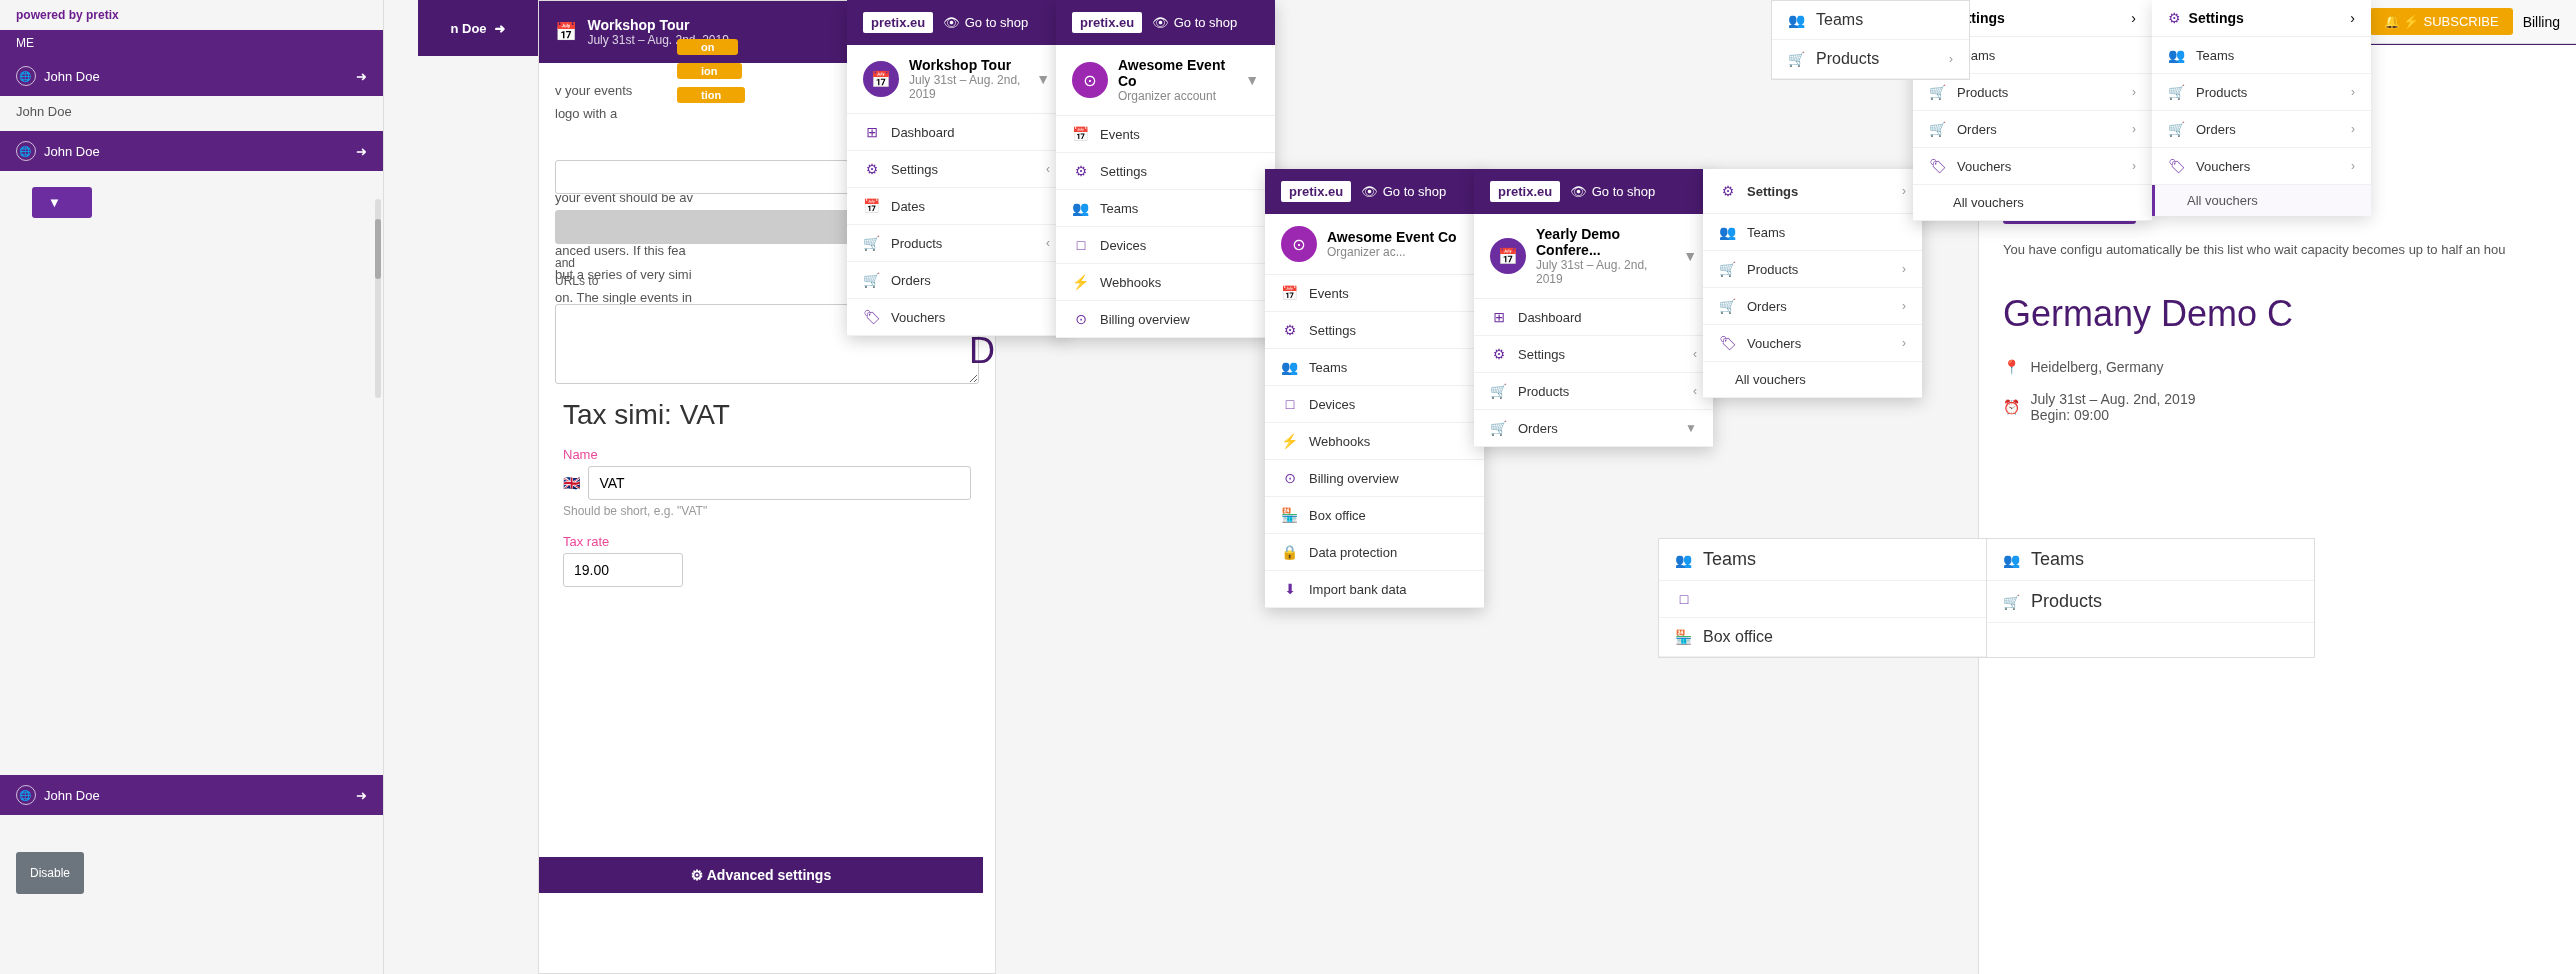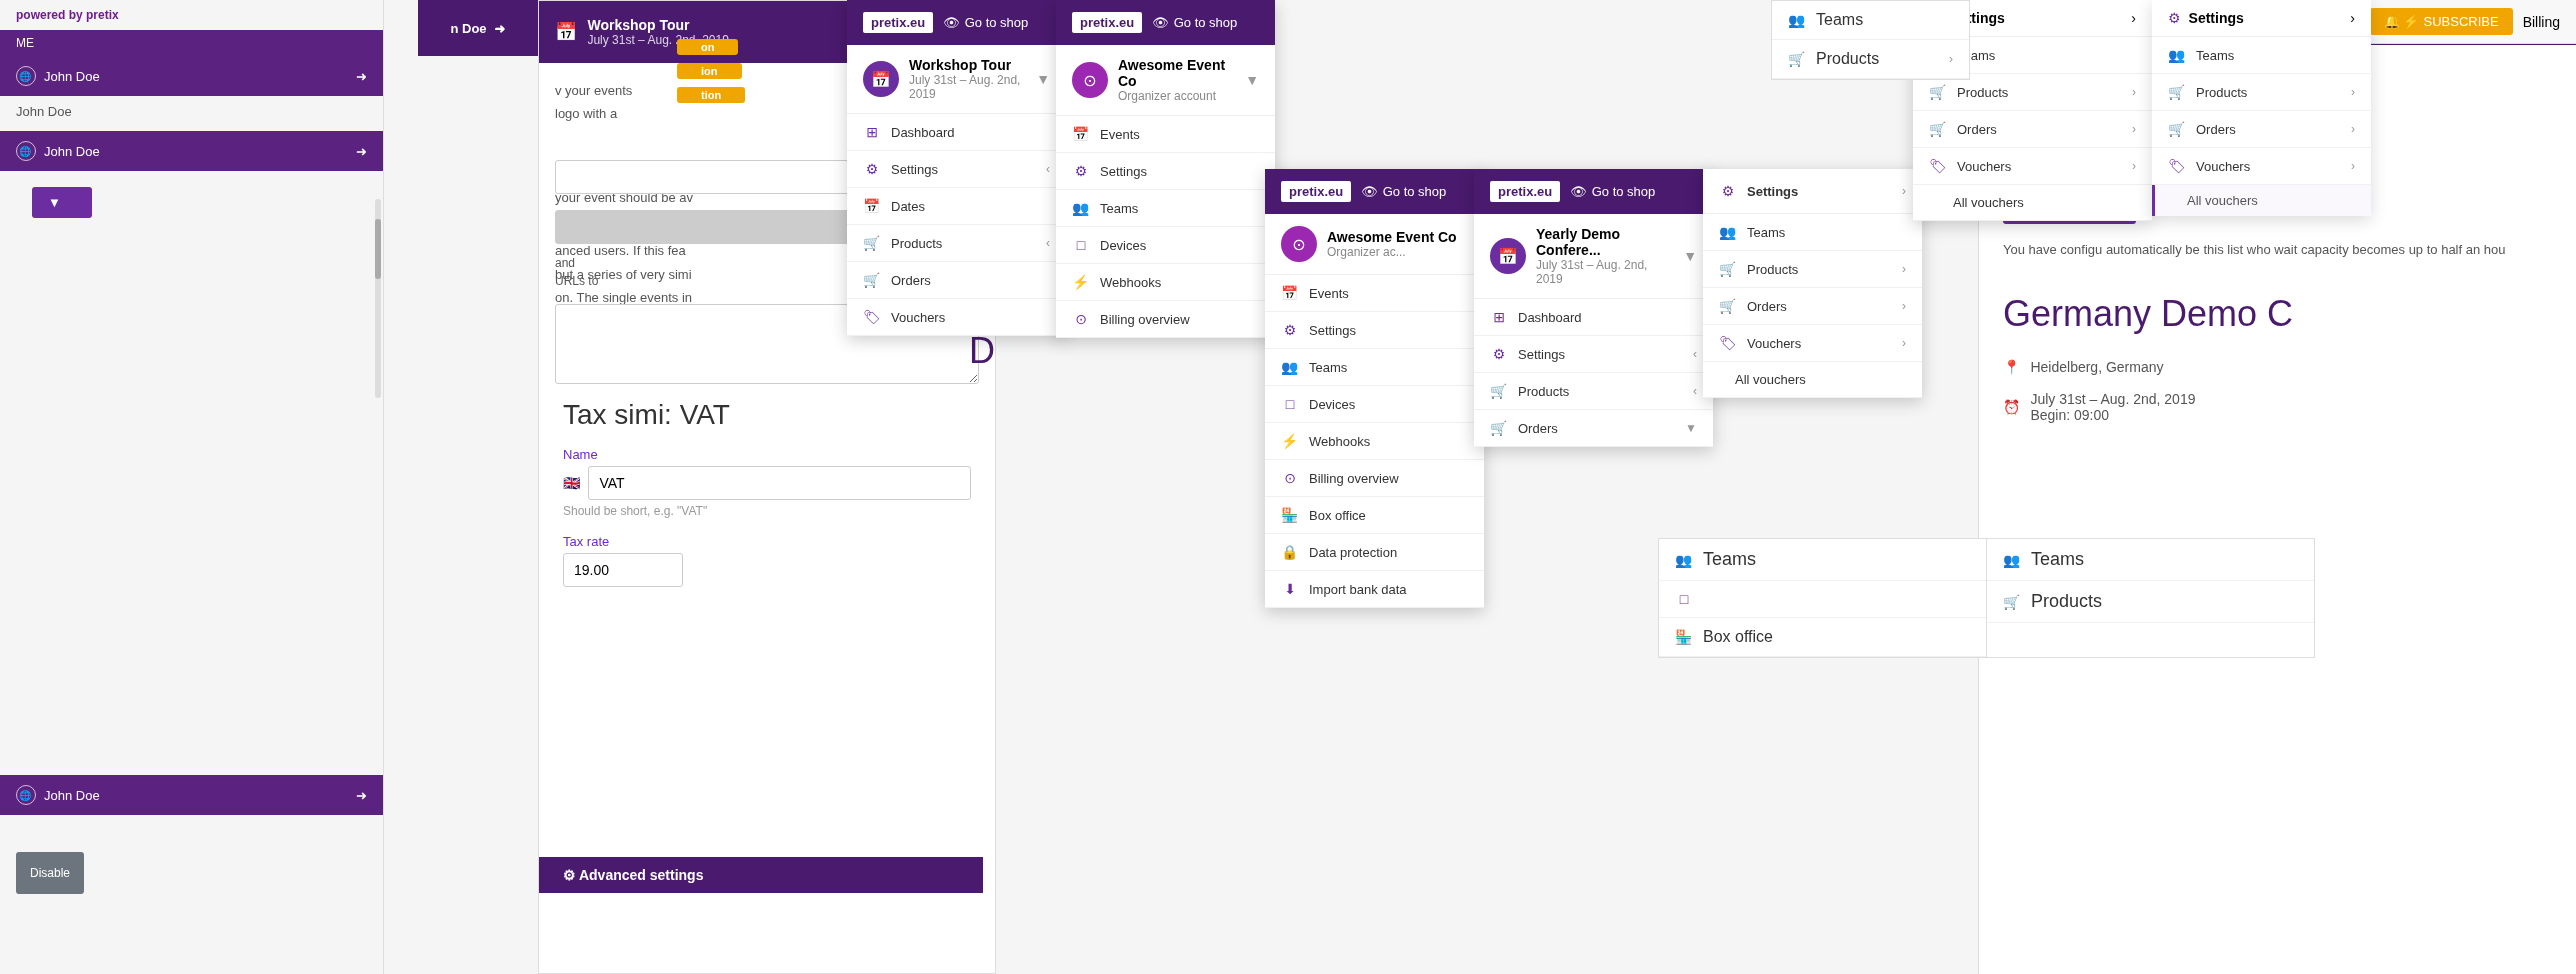--- a/index.html
+++ b/index.html
@@ -88,21 +88,21 @@
       padding: 24px;
       color: #333;
     }
 
     .form-group {
       margin-bottom: 16px;
     }
 
     .form-label {
       font-size: 13px;
-      color: #6d28d9;
+      color: #ec4899;
       margin-bottom: 4px;
       display: block;
     }
 
     .form-input {
       width: 100%;
       padding: 8px 10px;
       border: 1px solid #ccc;
       border-radius: 3px;
       font-size: 14px;
@@ -490,21 +490,21 @@
       </div>
       <div style="font-size:12px;color:#999;margin-top:4px;">Should be short, e.g. "VAT"</div>
     </div>
 
     <div class="form-group">
       <label class="form-label">Tax rate</label>
       <input class="form-input-number" value="19.00" style="">
     </div>
   </div>
 
-  <div class="advanced-header" style="position:absolute;bottom:80px;left:0;right:12px;">
+  <div class="advanced-header" style="position:absolute;bottom:80px;left:0;right:12px;text-align:center;">
     <span>⚙</span>
     <span> Advanced settings</span>
   </div>
 
   <div style="position:absolute;top:329px;right:-20px;font-size:36px;font-weight:300;color:#4a1a6e;z-index:1;">Da</div>
 </div>
 
 <div class="nav-panel panel-1">
   <div class="nav-panel-header">
     <div class="pretix-logo">

